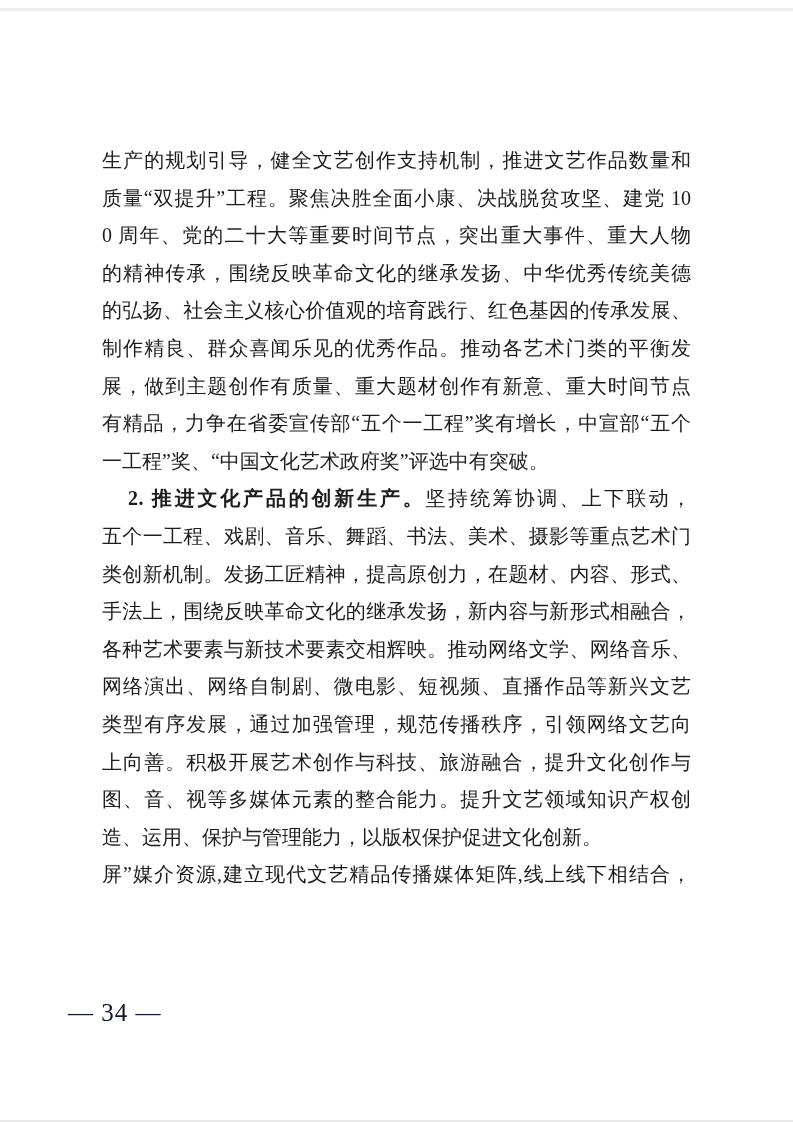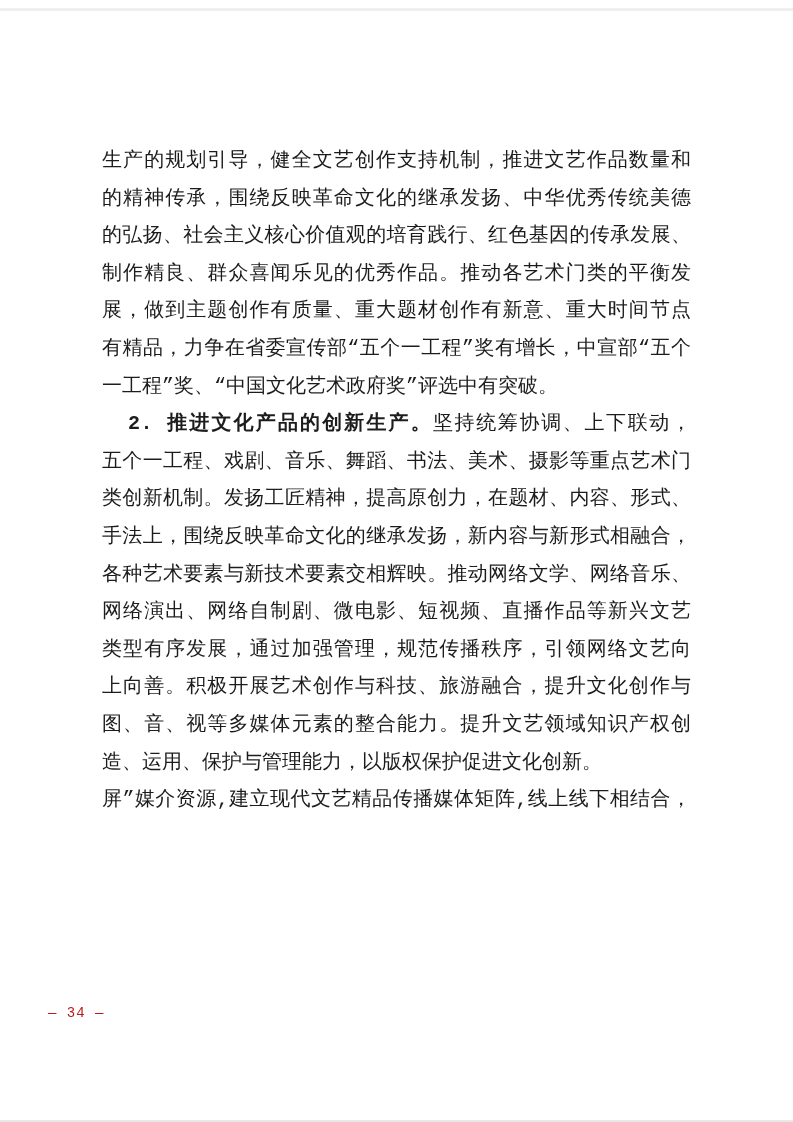--- a/index.html
+++ b/index.html
@@ -6,21 +6,21 @@
     margin: 0;
     padding: 0;
     background: #ffffff;
   }
   .page {
     position: relative;
     width: 793px;
     height: 1122px;
     background: #ffffff;
     overflow: hidden;
-    font-family: Liberation Mono, monospace;
+    font-family: Liberation Serif, serif;
   }
   .scan-line-top {
     position: absolute;
     left: 0;
     top: 8px;
     width: 100%;
     height: 3px;
     background: #efefef;
   }
   .scan-line-bottom {
@@ -53,36 +53,38 @@
   .line.indent {
     padding-left: 26px;
     width: 563px;
   }
   .line b {
     font-weight: 700;
     letter-spacing: 0.5px;
   }
   .footer {
     position: absolute;
-    left: 48px;
+    left: 68px;
     top: 1001px;
-    font-size: 14px;
+    font-size: 25px;
     line-height: 24px;
-    color: #b91c1c;
+    color: #0f172a;
     letter-spacing: 1px;
   }
 </style>
 </head>
 <body>
 
 <div class="page">
   <div class="scan-line-top"></div>
 
   <main class="textblock">
     <div class="line"><span>生产的规划引导，健全文艺创作支持机制，推进文艺作品数量和</span></div>
+    <div class="line"><span>质量“双提升”工程。聚焦决胜全面小康、决战脱贫攻坚、建党 10</span></div>
+    <div class="line"><span>0 周年、党的二十大等重要时间节点，突出重大事件、重大人物</span></div>
     <div class="line"><span>的精神传承，围绕反映革命文化的继承发扬、中华优秀传统美德</span></div>
     <div class="line"><span>的弘扬、社会主义核心价值观的培育践行、红色基因的传承发展、</span></div>
     <div class="line"><span>制作精良、群众喜闻乐见的优秀作品。推动各艺术门类的平衡发</span></div>
     <div class="line"><span>展，做到主题创作有质量、重大题材创作有新意、重大时间节点</span></div>
     <div class="line"><span>有精品，力争在省委宣传部“五个一工程”奖有增长，中宣部“五个</span></div>
     <div class="line end"><span>一工程”奖、“中国文化艺术政府奖”评选中有突破。</span></div>
 
     <div class="line indent"><b>2. 推进文化产品的创新生产。</b><span>坚持统筹协调、上下联动，</span></div>
     <div class="line"><span>五个一工程、戏剧、音乐、舞蹈、书法、美术、摄影等重点艺术门</span></div>
     <div class="line"><span>类创新机制。发扬工匠精神，提高原创力，在题材、内容、形式、</span></div>

